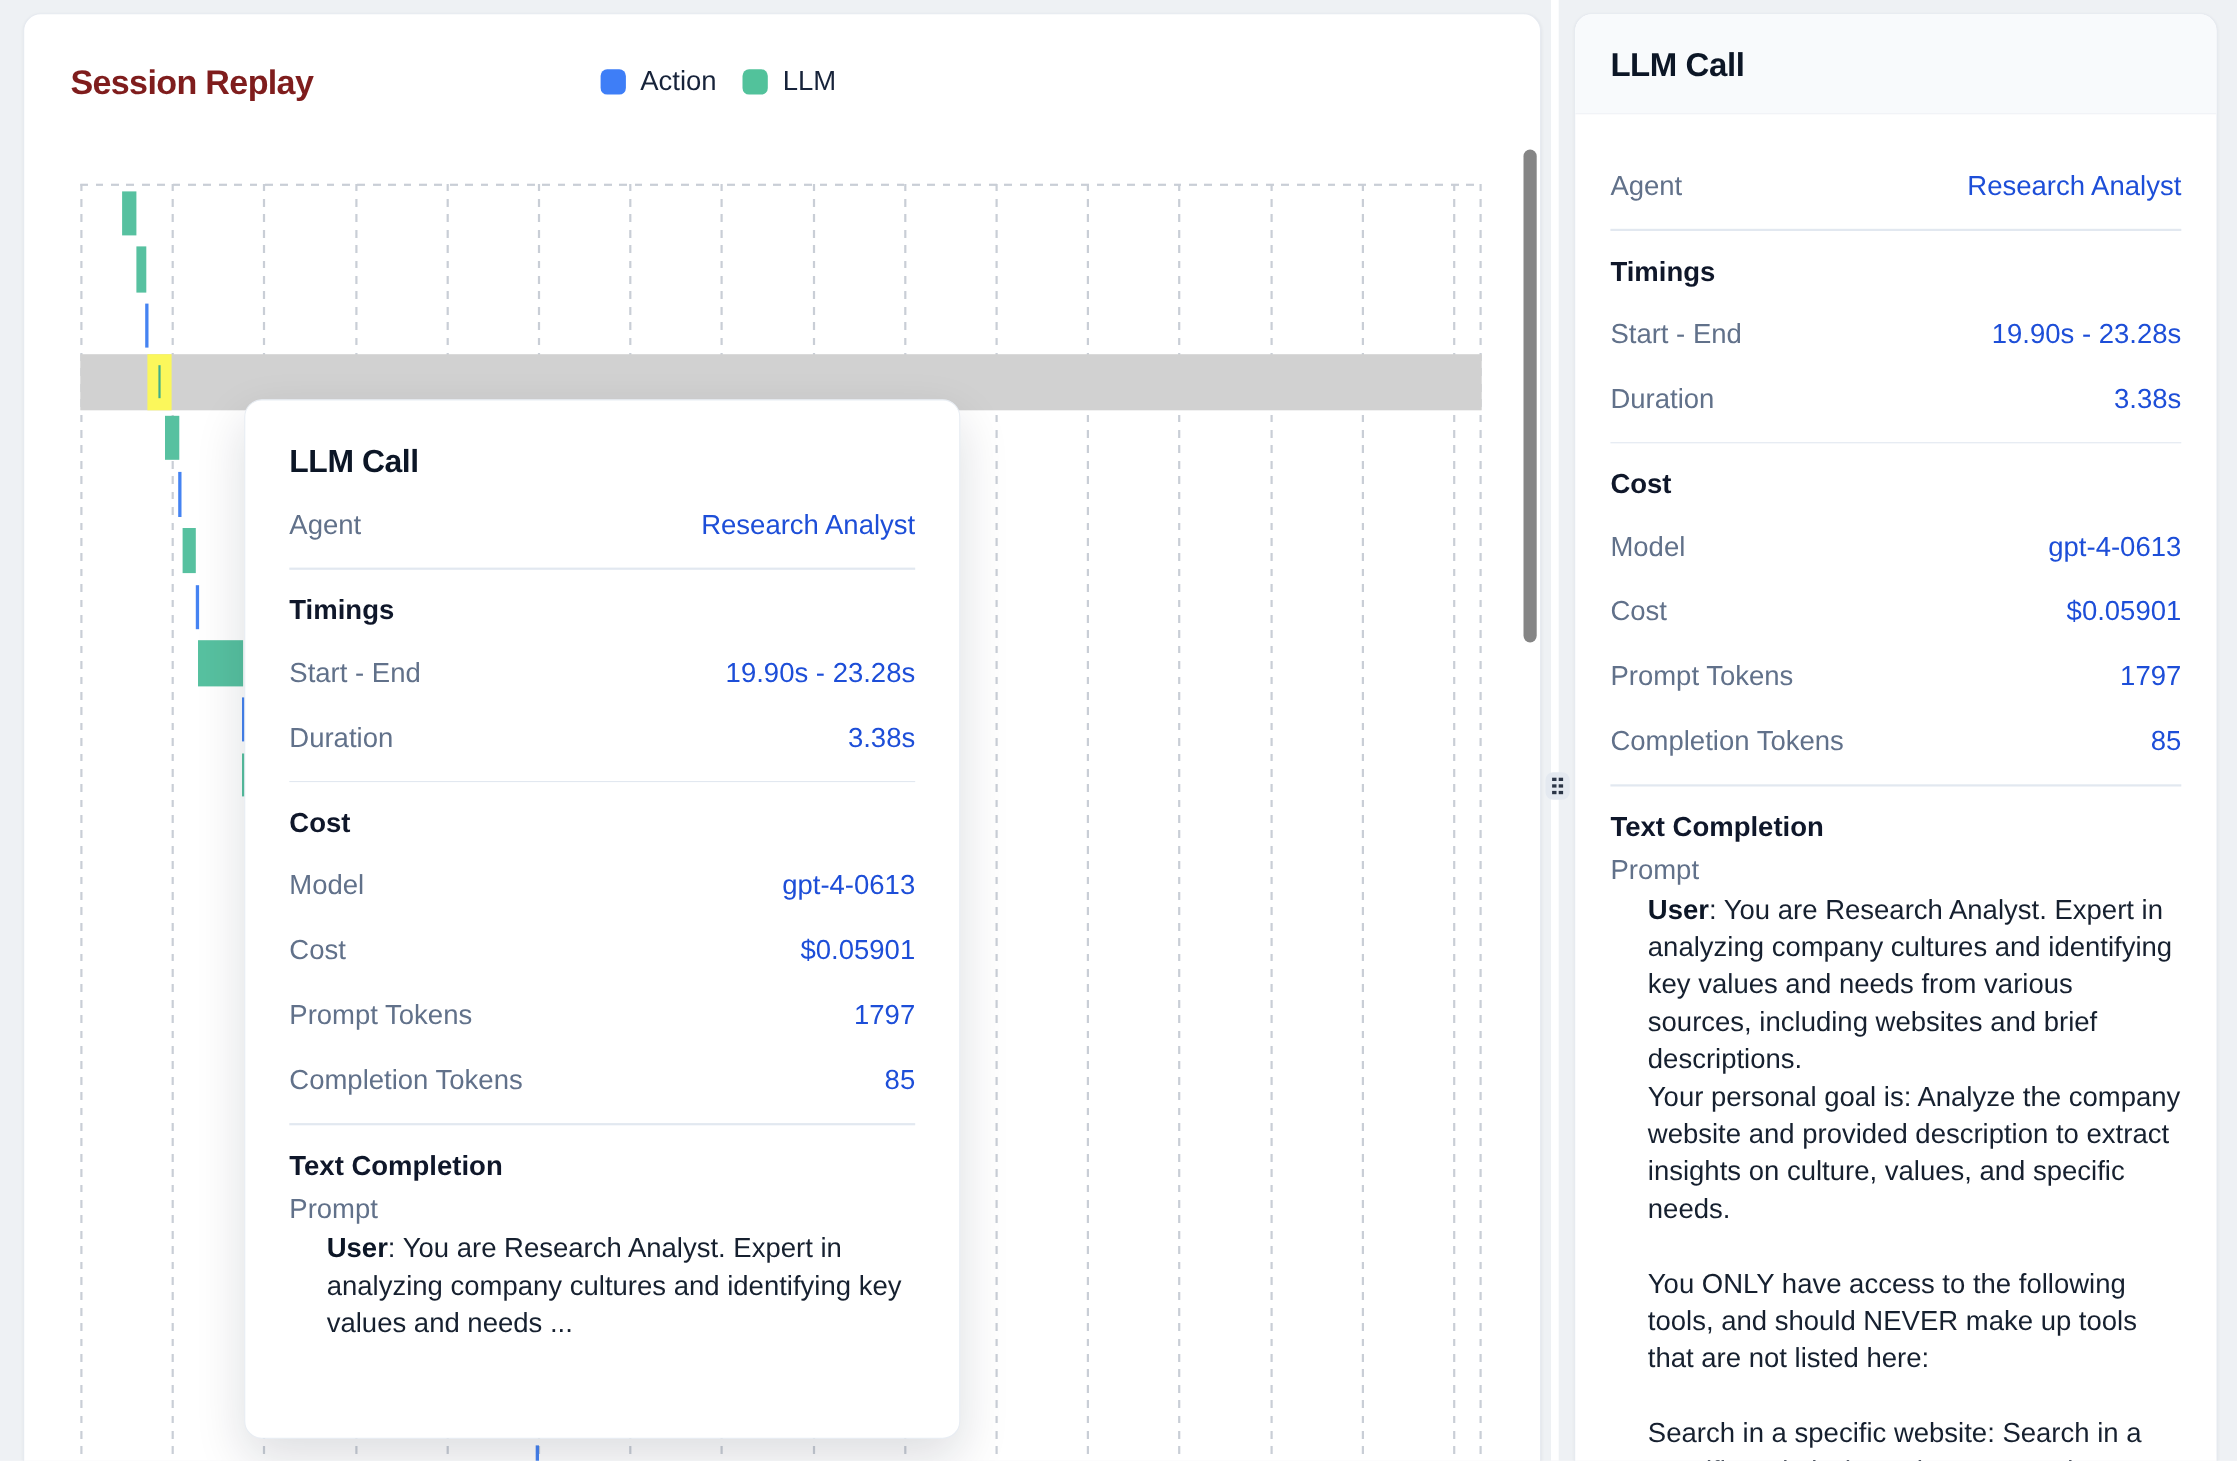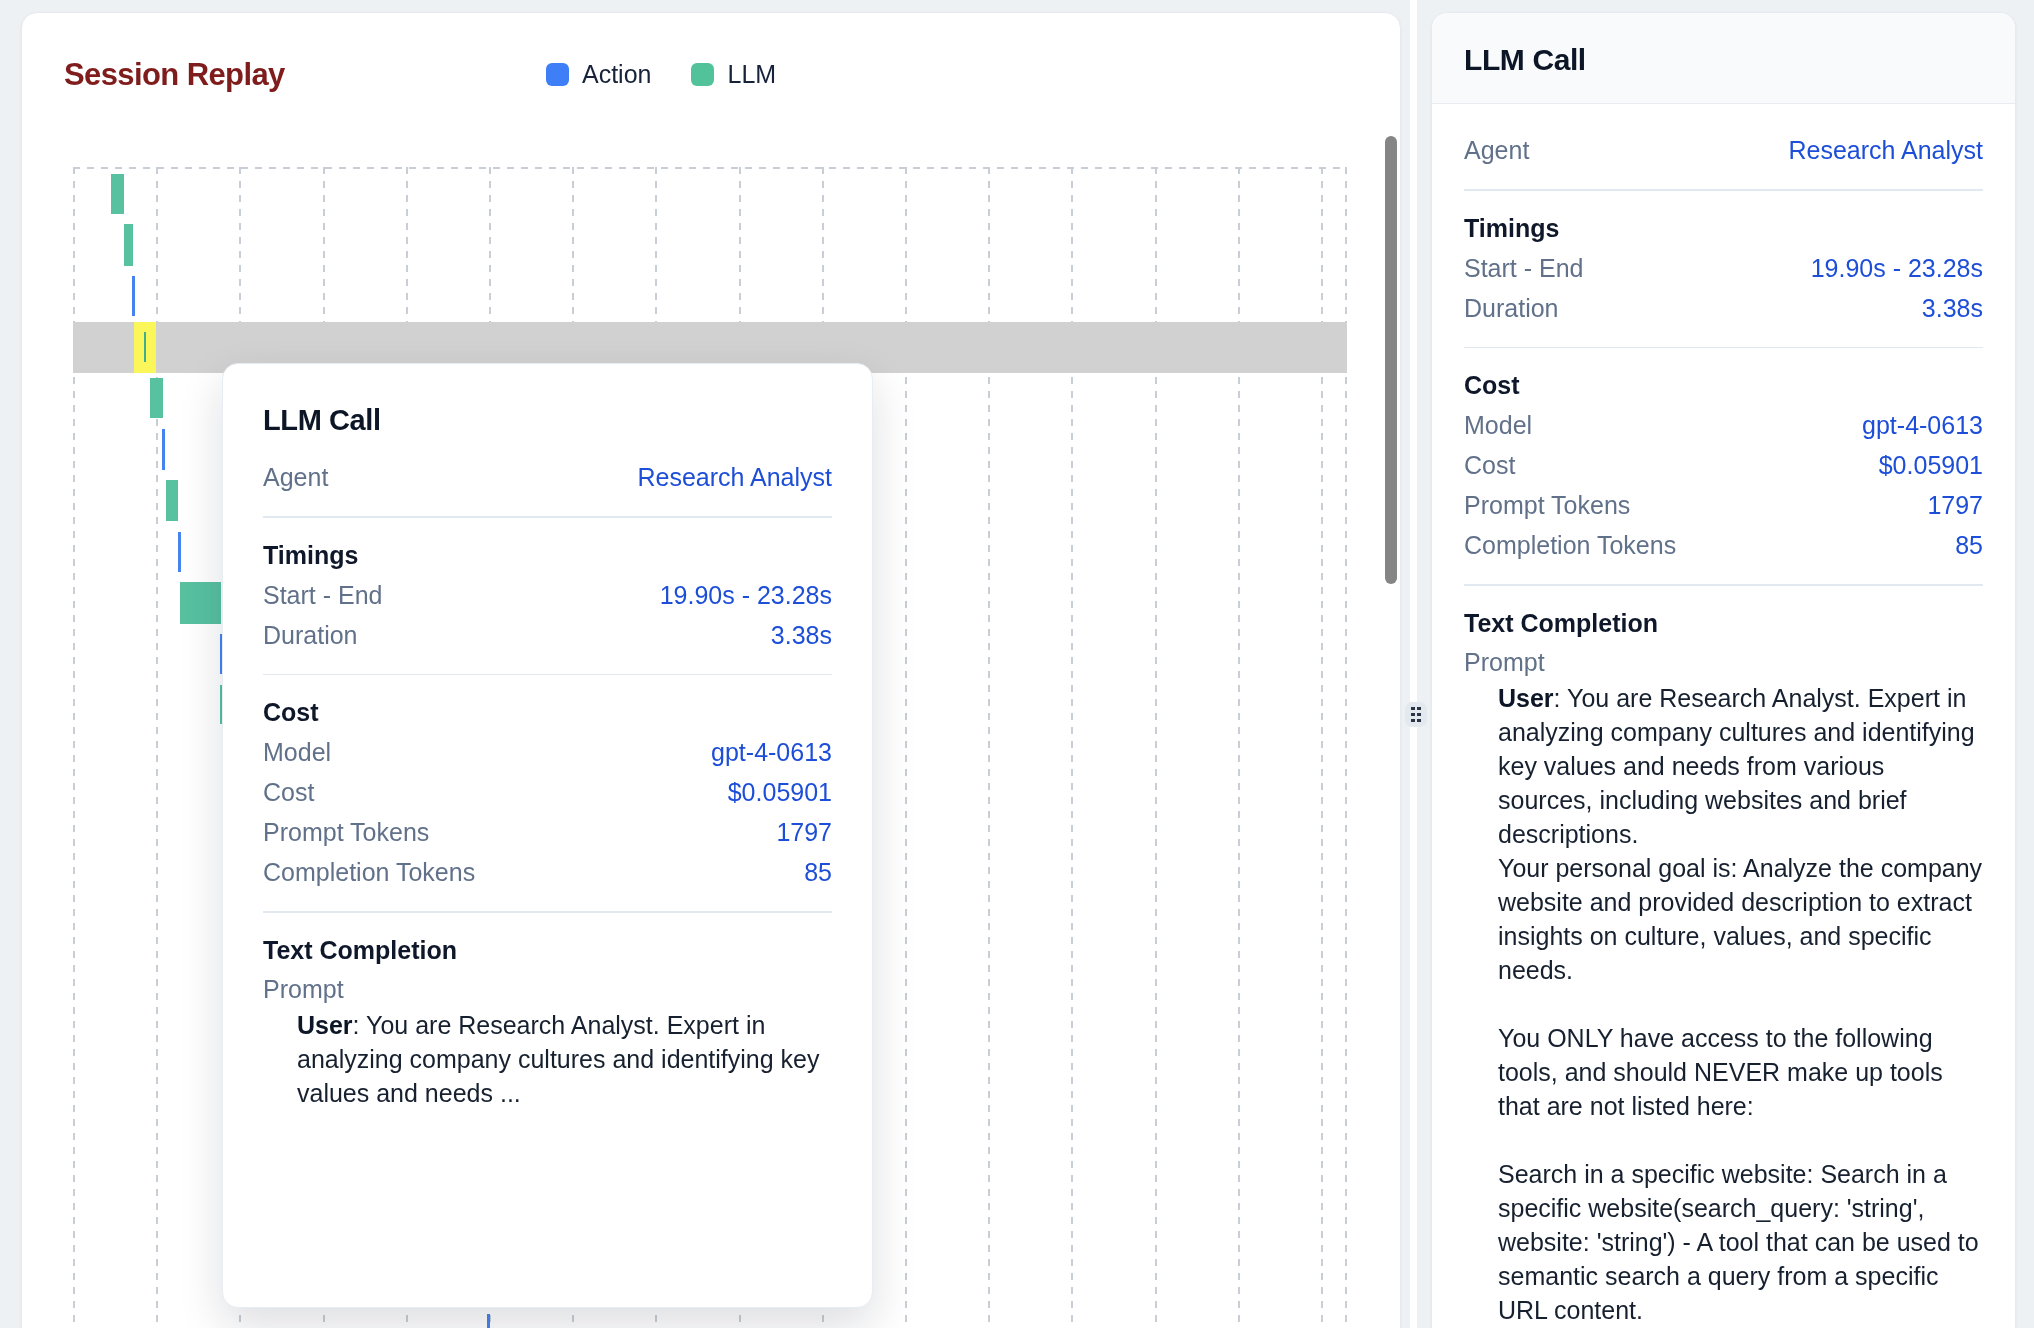--- a/index.html
+++ b/index.html
@@ -12,21 +12,21 @@
   }
   .card {
     position:absolute; background:#fff;
     border:1.5px solid #e6eaf0; border-radius:16px;
     box-shadow:0 1px 3px rgba(15,23,42,.05);
   }
   
   #main-card { left:21px; top:12px; width:1380px; height:1360px; overflow:hidden; }
   #main-header { position:absolute; left:42px; top:44px; right:40px; display:flex; align-items:center; }
   #session-title { font-size:31px; font-weight:700; letter-spacing:-.6px; color:#7f1d1d; }
-  #legend { position:absolute; left:482px; top:3px; display:flex; gap:40px; align-items:center; }
+  #legend { position:absolute; left:482px; top:3px; display:flex; gap:24px; align-items:center; }
   .legend-item { display:flex; align-items:center; gap:13px; }
   .legend-swatch { width:23px; height:23px; border-radius:6px; }
   .legend-label { font-size:25px; color:#17233a; }
   
   #chart { position:absolute; left:51px; top:154px; width:1274px; height:1246px; }
   #chart-topline { position:absolute; left:0; top:0; width:100%; height:2px;
     background:repeating-linear-gradient(to right,#c9ced6 0 7px,transparent 7px 14px); }
   .gridline { position:absolute; top:0; bottom:0; width:2px;
     background:repeating-linear-gradient(to bottom,#c9ced6 0 7px,transparent 7px 14px); }
   #row-highlight { position:absolute; left:0; width:100%; background:#d1d1d1; }
@@ -36,21 +36,21 @@
   .bar.selected { background:#fbf75b; }
   .sel-inner { position:absolute; background:#3fae8c; }
   
   #chart-scrollbar { position:absolute; left:1363px; top:123px; width:12px; height:448px;
     background:#858585; border-radius:7px; }
   
   #tooltip { left:222px; top:363px; width:651px; height:945px; z-index:30;
     border-radius:16px; border:1.5px solid #e8edf3;
     box-shadow:0 18px 45px rgba(15,23,42,.14); padding:40px 40px 0 40px; overflow:hidden; }
   .pop-title { font-size:29px; font-weight:700; letter-spacing:-.4px; color:#0c1626; margin-bottom:20px; }
-  .kv { display:flex; justify-content:space-between; align-items:baseline; line-height:40px; }
+  .kv { display:flex; justify-content:space-between; align-items:baseline; line-height:40px;margin-top:19px; }
   .kv .k { font-size:25px; color:#61718a; }
   .kv .v { font-size:25px; color:#1d4ed8; text-align:right; }
   .divider { height:1.5px; background:#e2e8f0; margin:19px 0; }
   .sec-title { font-size:25px; font-weight:700; color:#0f172a; line-height:36px; margin-bottom:2px; }
   .sub-label { font-size:25px; color:#61718a; line-height:38px; }
   .prose { font-size:25px; color:#16202f; line-height:34px; padding-left:34px; white-space:pre-line; }
   .prose .role { font-weight:700; color:#0c1626; }
   
   #panel-resizer { position:absolute; left:1410px; top:0; width:7px; height:1328px; background:#fff; z-index:5; }
   #resizer-grip { position:absolute; left:1405px; top:702px; width:22px; height:25px;

